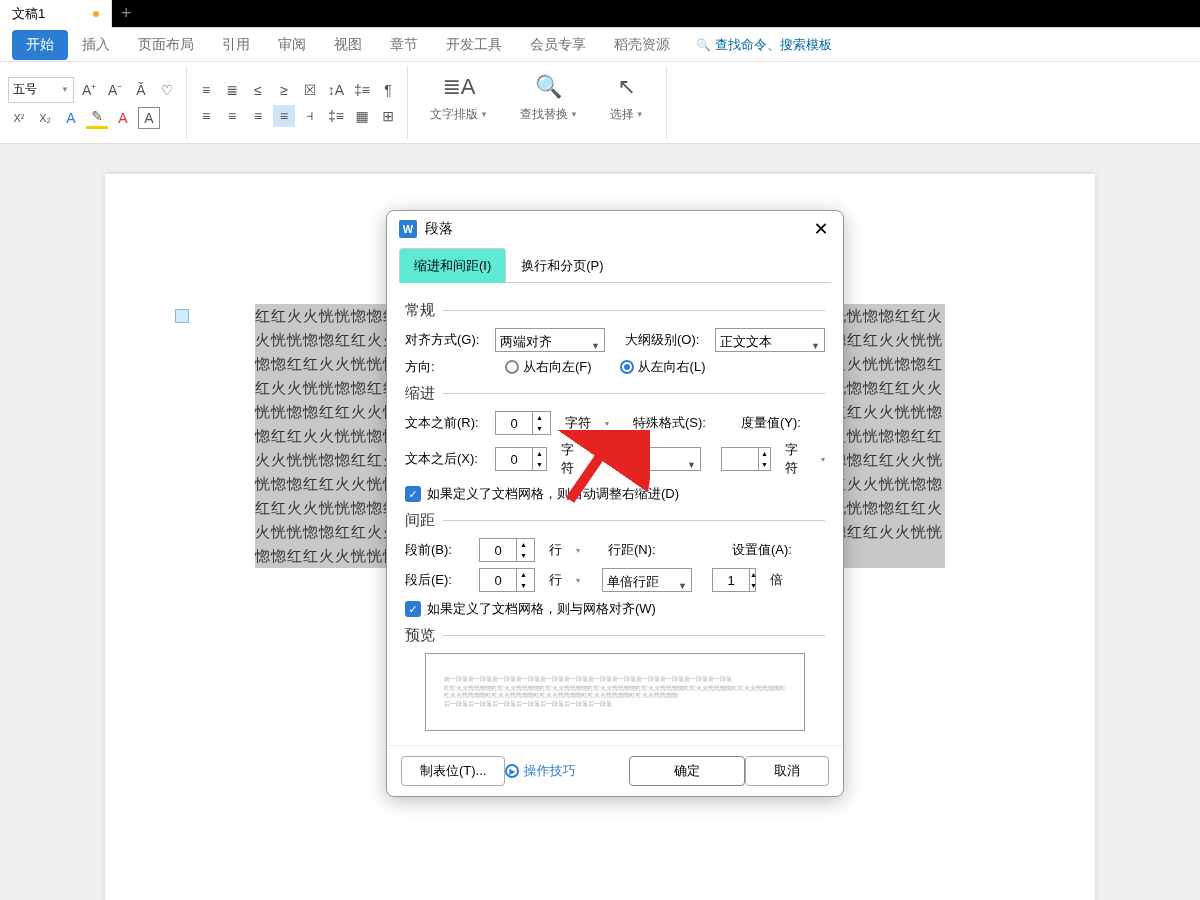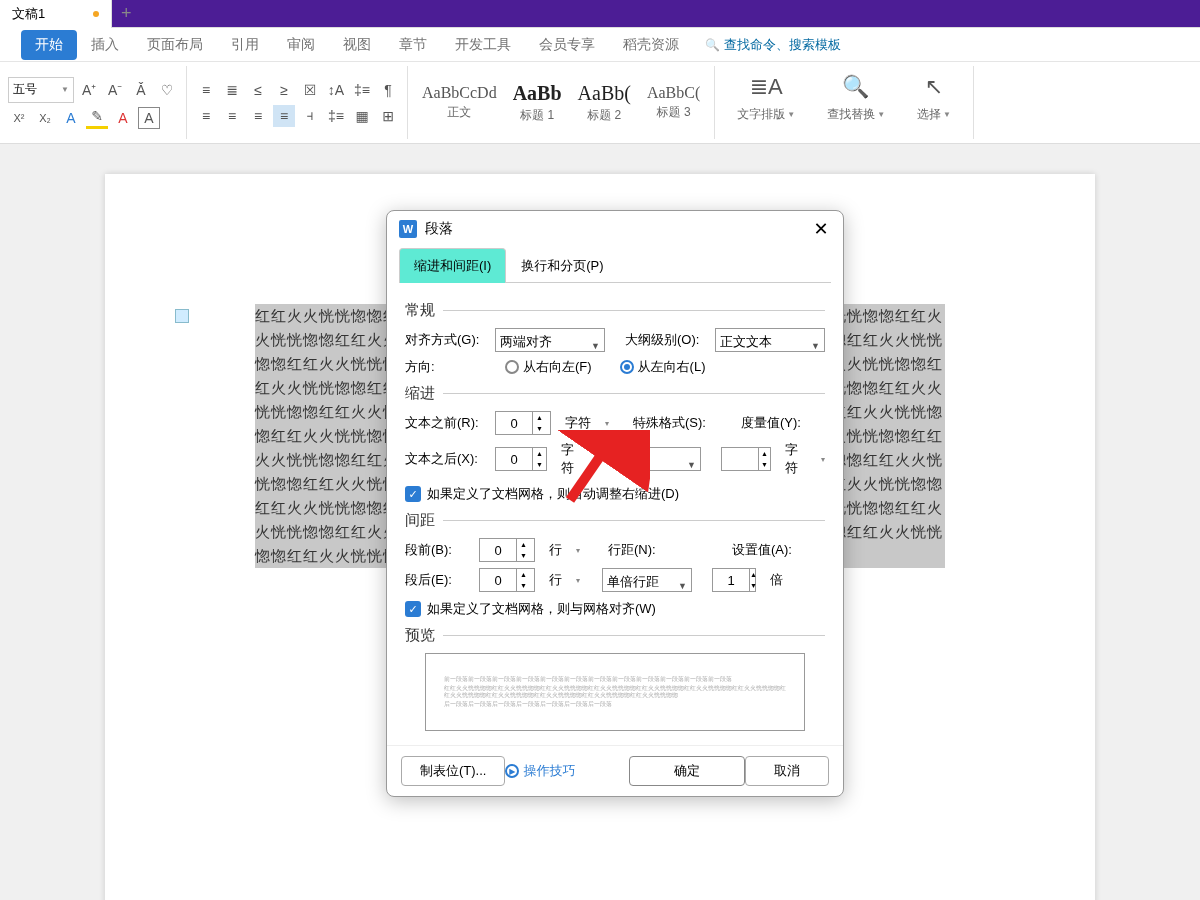--- a/index.html
+++ b/index.html
@@ -1,25 +1,25 @@
 <!DOCTYPE html>
 <html><head>
 <meta charset="utf-8">
 <style>
 * { box-sizing: border-box; margin: 0; padding: 0; }
 body { font-family: "Microsoft YaHei", sans-serif; font-size: 13px; background: #fff; width: 1200px; height: 900px; overflow: hidden; position: relative; }
 
 
-.tab-bar { height: 28px; background: #4c1d95; display: flex; align-items: center; border-bottom: 1px solid #ddd; }
+.tab-bar { height: 28px; background: #000000; display: flex; align-items: center; border-bottom: 1px solid #ddd; }
 .doc-tab { background: #fff; height: 28px; display: flex; align-items: center; padding: 0 12px; gap: 8px; border-right: 1px solid #ddd; position: relative; }
 .doc-tab .dot { width: 6px; height: 6px; border-radius: 50%; background: #f5a623; margin-left: 40px; }
 .tab-add { width: 28px; height: 28px; display: flex; align-items: center; justify-content: center; color: #888; font-size: 18px; cursor: pointer; }
 
 
-.menu-bar { height: 34px; display: flex; align-items: center; gap: 0; border-bottom: 1px solid #e5e5e5; padding-left: 21px; }
+.menu-bar { height: 34px; display: flex; align-items: center; gap: 0; border-bottom: 1px solid #e5e5e5; padding-left: 12px; }
 .menu-item { padding: 6px 14px; font-size: 14px; cursor: pointer; color: #737373; }
 .menu-item.active { background: #2b7cd3; color: #fff; border-radius: 4px; }
 .search-box { margin-left: 12px; display: flex; align-items: center; color: #0369a1; gap: 4px; }
 .search-box::before { content: "🔍"; font-size: 12px; opacity: 0.5; }
 
 
 .ribbon { height: 82px; border-bottom: 1px solid #ddd; display: flex; align-items: center; padding: 4px 0; gap: 0; }
 .r-group { display: flex; flex-direction: column; gap: 4px; padding: 2px 8px; border-right: 1px solid #e0e0e0; height: 100%; justify-content: center; }
 .r-row { display: flex; align-items: center; gap: 4px; }
 .font-size-sel { width: 66px; height: 24px; border: 1px solid #ccc; font-size: 12px; padding: 12px 4px; display: flex; align-items: center; justify-content: space-between; }
@@ -143,38 +143,20 @@
       <div class="ribbon-btn">≡</div>
       <div class="ribbon-btn">≡</div>
       <div class="ribbon-btn" style="background:#d0e4f5">≡</div>
       <div class="ribbon-btn">⫞</div>
       <div class="ribbon-btn">‡≡</div>
       <div class="ribbon-btn">▦</div>
       <div class="ribbon-btn">⊞</div>
     </div>
   </div>
 
-  <div class="r-group" style="flex-direction:row; align-items:center;">
-    <div class="style-box">
-      <span class="style-prev">AaBbCcDd</span>
-      <span class="style-name">正文</span>
-    </div>
-    <div class="style-box">
-      <span class="style-prev big">AaBb</span>
-      <span class="style-name">标题 1</span>
-    </div>
-    <div class="style-box">
-      <span class="style-prev big" style="font-weight:normal">AaBb(</span>
-      <span class="style-name">标题 2</span>
-    </div>
-    <div class="style-box">
-      <span class="style-prev">AaBbC(</span>
-      <span class="style-name">标题 3</span>
-    </div>
-  </div>
 
   <div class="r-group" style="flex-direction:row">
     <div class="big-btn">
       <span class="icon">≣A</span>
       <span class="label">
           <span>文字排版</span>
           <span class="drop-caret">▼</span>
         </span>
     </div>
     <div class="big-btn">

